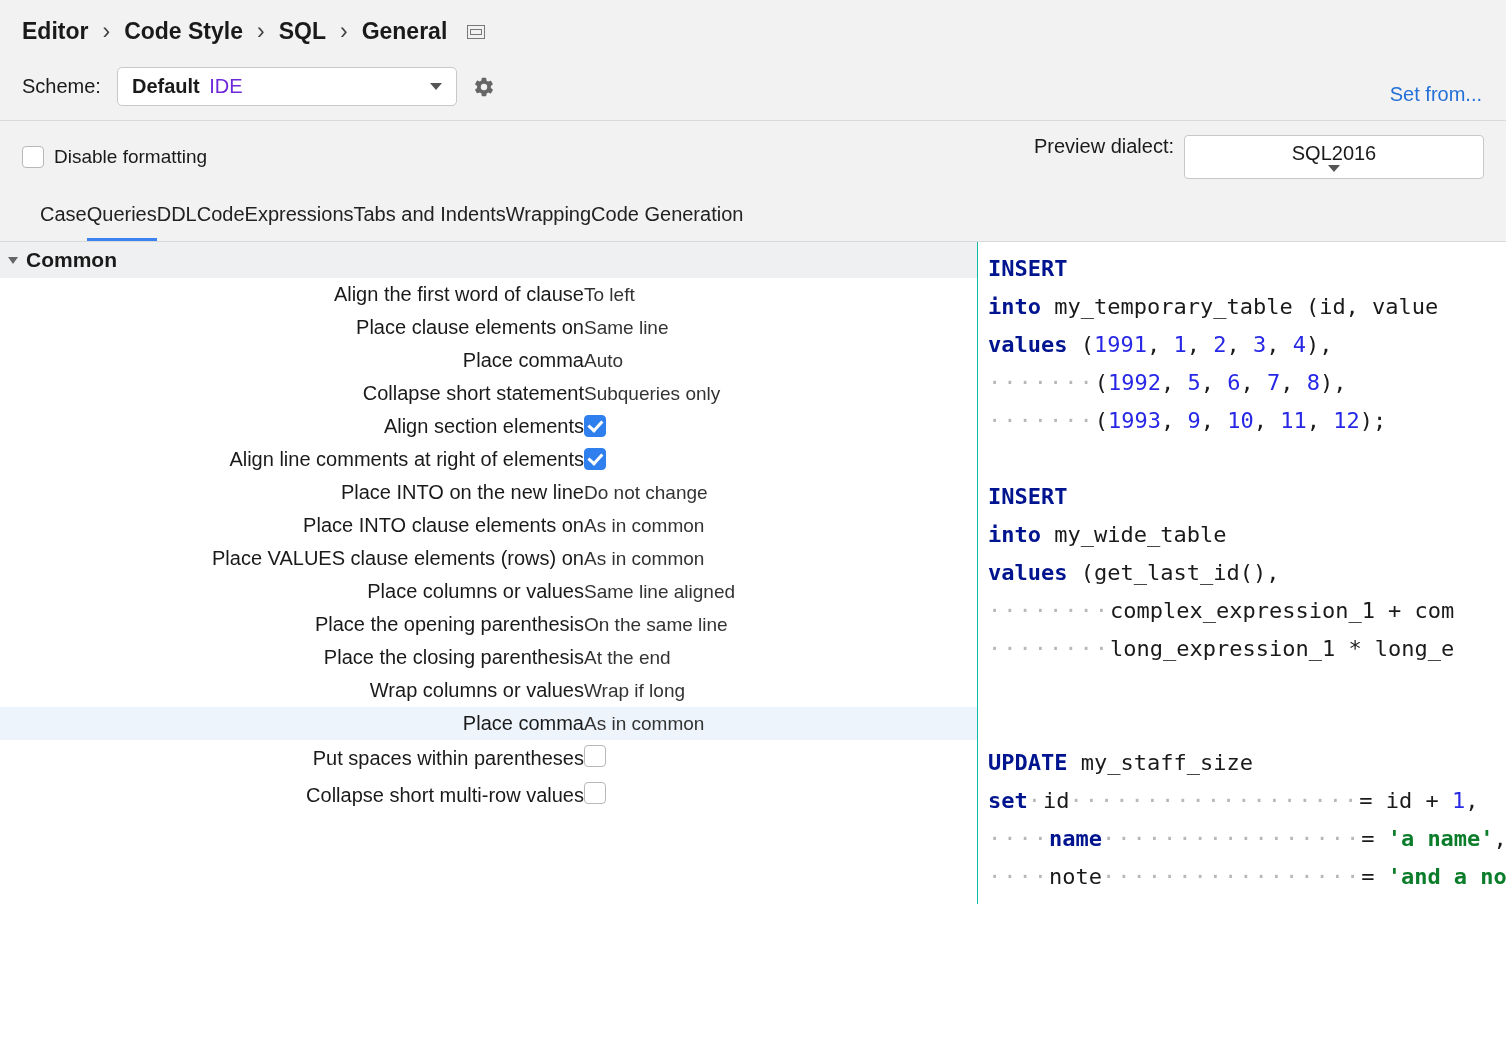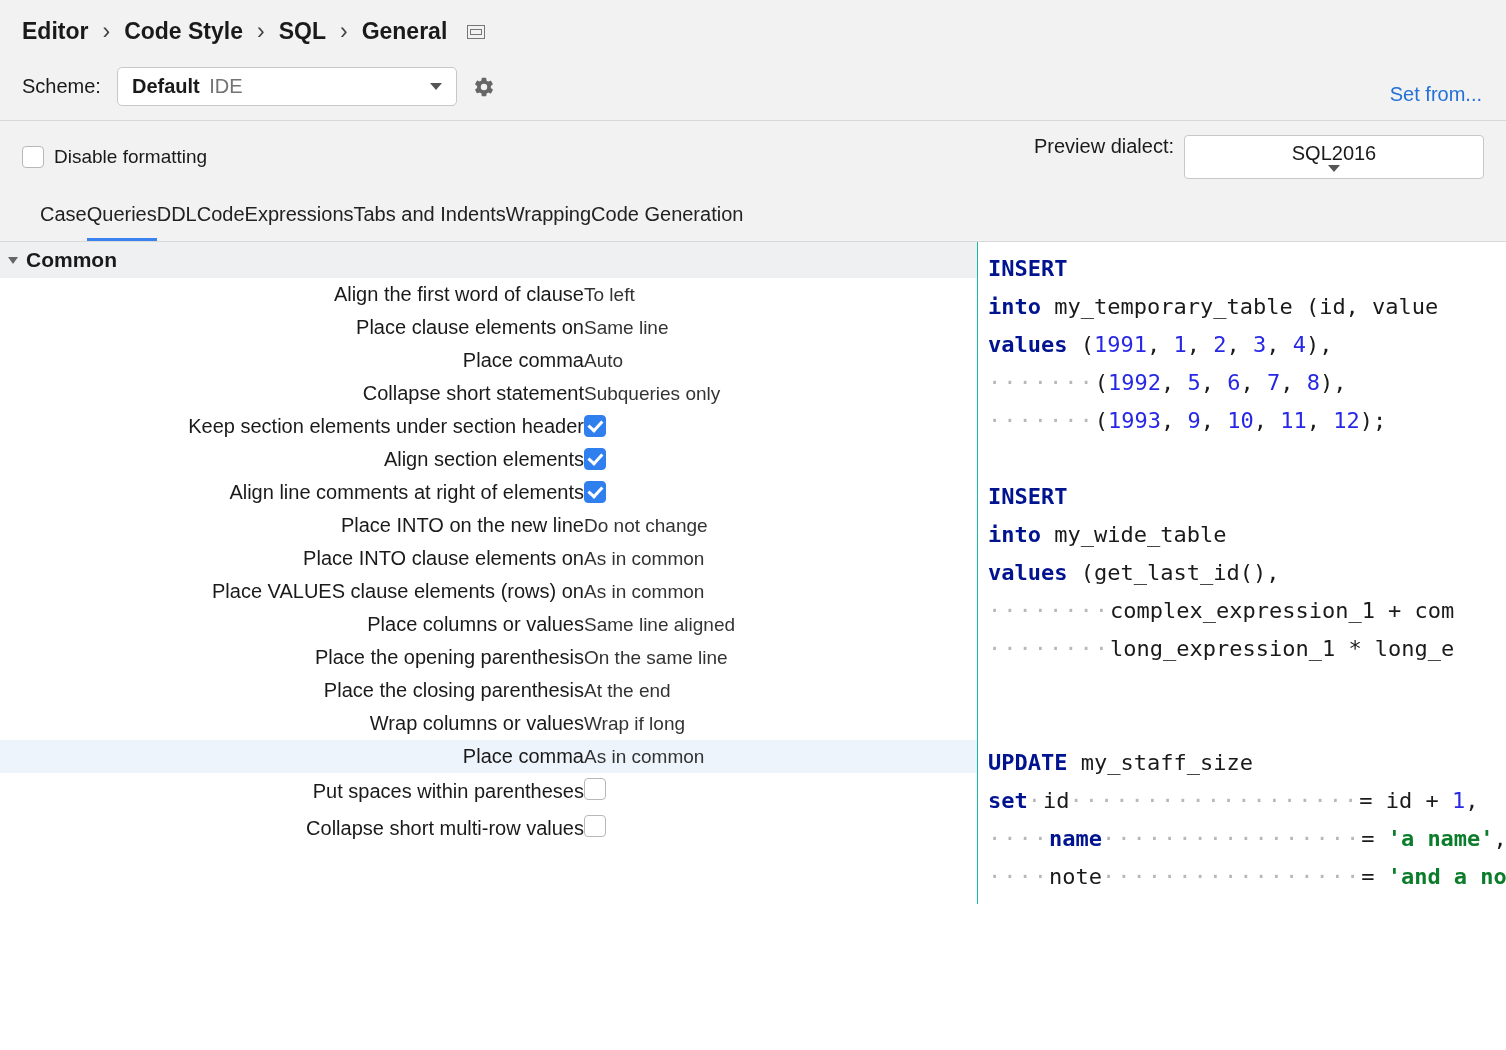--- a/index.html
+++ b/index.html
@@ -49,21 +49,21 @@
   border: 1px solid #c8c8c8;
   border-radius: 5px;
   padding: 7px 14px;
   width: 340px;
   display: flex;
   align-items: center;
   justify-content: space-between;
   font-size: 20px;
 }
 .scheme-select .bold { font-weight: 700; }
-.scheme-select .dim { color: #737373; margin-left: 4px; font-weight: 400; }
+.scheme-select .dim { color: #6d28d9; margin-left: 4px; font-weight: 400; }
 .chevron-down {
   width: 0; height: 0;
   border-left: 6px solid transparent;
   border-right: 6px solid transparent;
   border-top: 7px solid #555;
 }
 .gear-icon {
   width: 22px; height: 22px; position: relative;
   display: flex; align-items: center; justify-content: center;
 }
@@ -225,24 +225,20 @@
       </div>
       <div class="option-row">
         <div class="option-label">Place comma</div>
         <div class="option-value">Auto</div>
       </div>
       <div class="option-row">
         <div class="option-label">Collapse short statement</div>
         <div class="option-value">Subqueries only</div>
       </div>
       <div class="option-row">
-        <div class="option-label">Keep section elements under section header</div>
-        <div class="option-value"><span class="checkbox checked"></span></div>
-      </div>
-      <div class="option-row">
         <div class="option-label">Align section elements</div>
         <div class="option-value"><span class="checkbox checked"></span></div>
       </div>
       <div class="option-row">
         <div class="option-label">Align line comments at right of elements</div>
         <div class="option-value"><span class="checkbox checked"></span></div>
       </div>
       <div class="option-row">
         <div class="option-label">Place INTO on the new line</div>
         <div class="option-value">Do not change</div>

